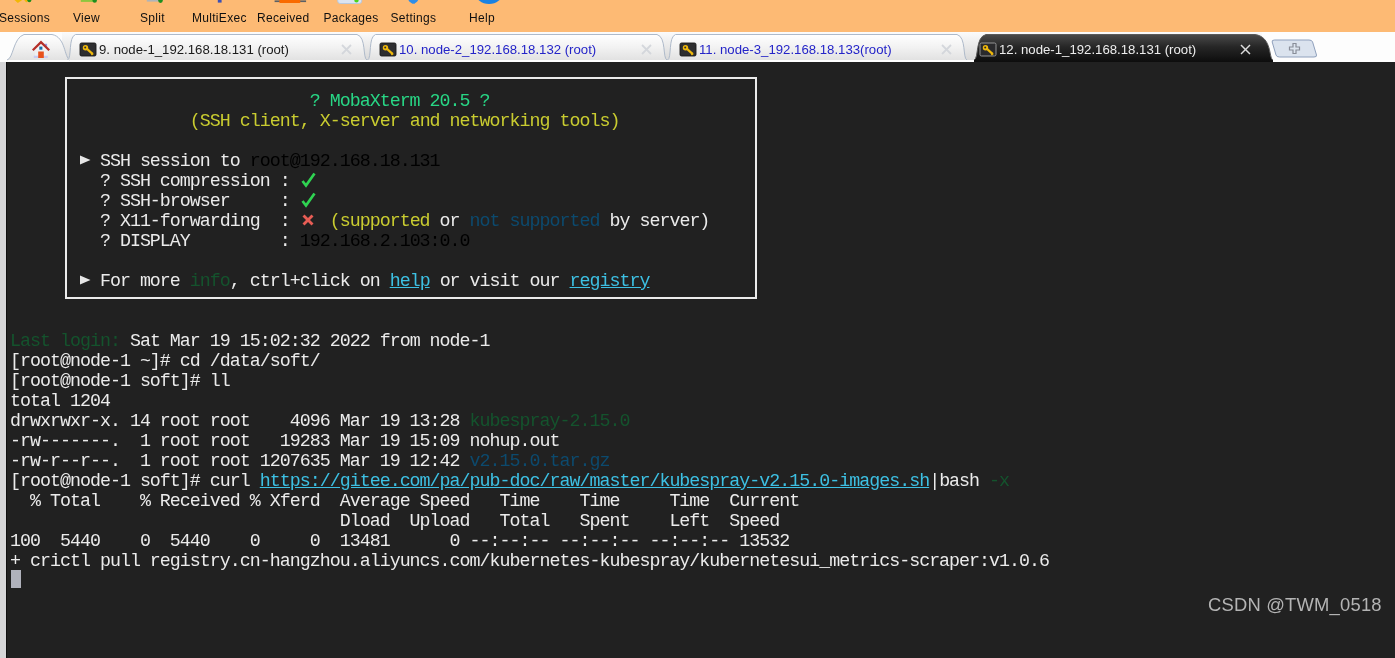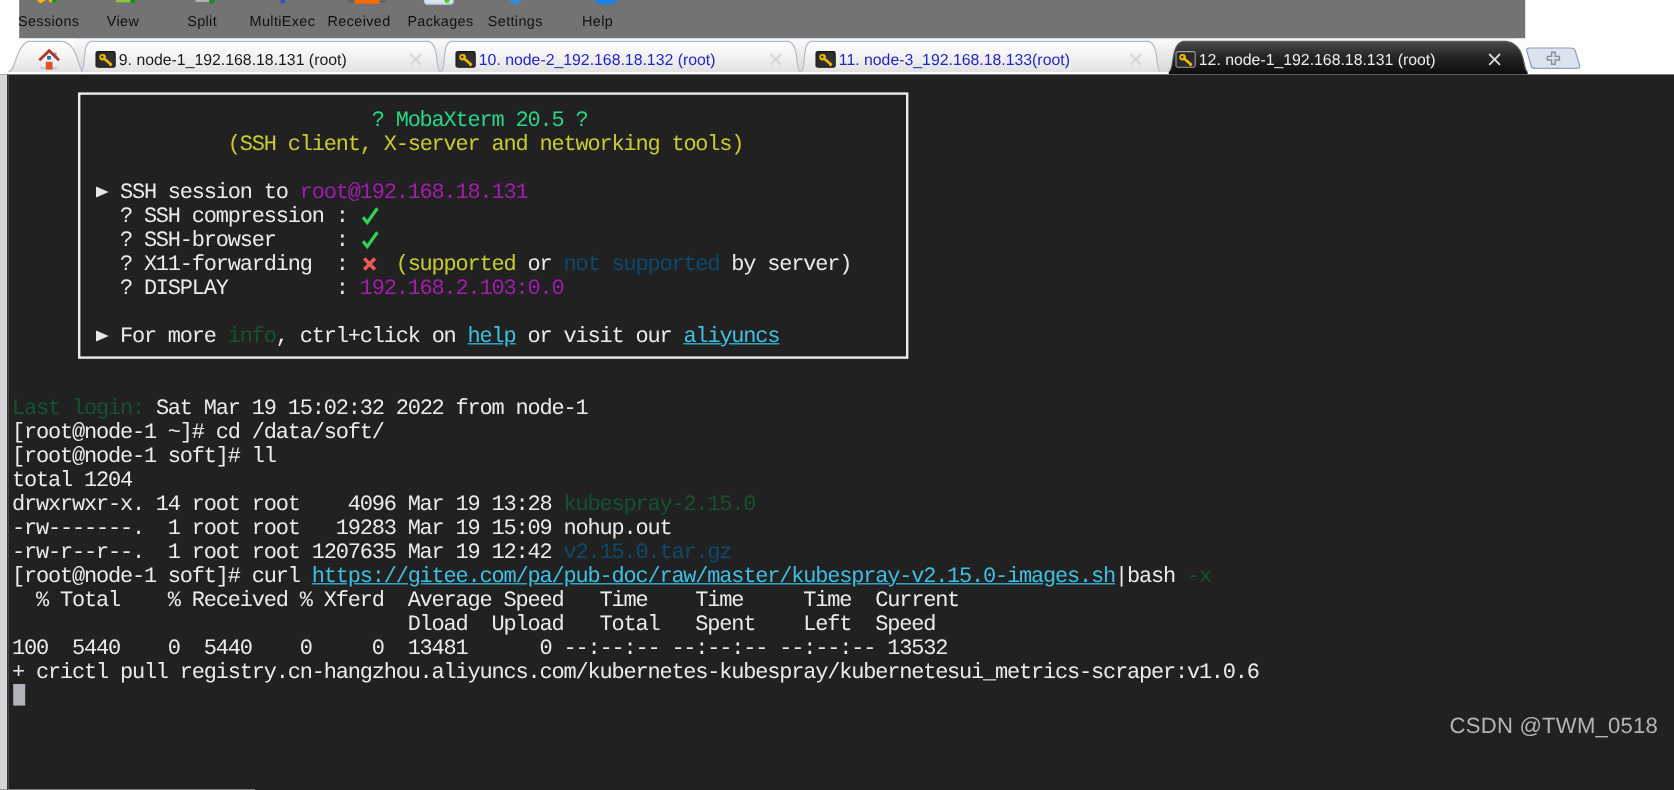--- a/index.html
+++ b/index.html
@@ -1,28 +1,28 @@
 <!DOCTYPE html>
 <html><head>
 <meta charset="utf-8">
 <style>
 html,body{margin:0;padding:0}
 body{width:1395px;height:658px;position:relative;overflow:hidden;background:#fefefe;font-family:"Liberation Sans",sans-serif}
-#toolbar{position:absolute;left:16px;top:0;width:1255px;height:32px;background:#737373}
+#toolbar{position:absolute;left:0;top:0;width:1395px;height:32px;background:#fdba74}
 .lbl{position:absolute;top:10.5px;font-size:12px;color:#101010;letter-spacing:0.3px;white-space:nowrap}
 #tabsvg{position:absolute;left:0;top:32px}
 #term{position:absolute;left:0;top:62px;width:1395px;height:596px;background:#212121}
 #lstrip{position:absolute;left:0;top:62px;width:6.4px;height:596px;background:#d6d6d8;border-right:1.2px solid #101010;box-sizing:content-box}
 #bbox{position:absolute;left:65px;top:77px;width:692px;height:222px;border:2px solid #ebebeb;box-sizing:border-box}
 #text{position:absolute;left:10px;top:90.5px;margin:0;font-family:Liberation Mono, monospace;font-size:18.3px;letter-spacing:-0.98px;line-height:20px;color:#ebebeb;white-space:pre}
 .g{color:#28d685}
 .y{color:#c9cc30}
 .c{color:#14532d}
 .cu{color:#3dc0e3;text-decoration:underline}
-.m{color:#a21caf}
+.m{color:#000000}
 .r{color:#0c4a6e}
 #cursor{position:absolute;left:11px;top:570px;width:10px;height:18px;background:#b0b2bc}
 #wm{position:absolute;left:1208px;top:594px;font-size:18.4px;color:#b4b4b4;letter-spacing:0.2px;white-space:nowrap}
 #glyphs{position:absolute;left:0;top:62px}
 </style>
 </head>
 <body>
 <div id="toolbar">
   <span class="lbl" style="left:-1px">Sessions</span>
   <span class="lbl" style="left:73px">View</span>
@@ -132,21 +132,21 @@
 <div id="bbox"></div>
 <pre id="text">                              <span class="g">? MobaXterm 20.5 ?</span>
                   <span class="y">(SSH client, X-server and networking tools)</span>
 
          SSH session to <span class="m">root@192.168.18.131</span>
          ? SSH compression :
          ? SSH-browser     :
          ? X11-forwarding  :    <span class="y">(supported</span> or <span class="r">not supported</span> by server)
          ? DISPLAY         : <span class="m">192.168.2.103:0.0</span>
 
-         For more <span class="c">info</span>, ctrl+click on <span class="cu">help</span> or visit our <span class="cu">aliyuncs</span>
+         For more <span class="c">info</span>, ctrl+click on <span class="cu">help</span> or visit our <span class="cu">registry</span>
 
 
 <span class="c">Last login:</span> Sat Mar 19 15:02:32 2022 from node-1
 [root@node-1 ~]# cd /data/soft/
 [root@node-1 soft]# ll
 total 1204
 drwxrwxr-x. 14 root root    4096 Mar 19 13:28 <span class="c">kubespray-2.15.0</span>
 -rw-------.  1 root root   19283 Mar 19 15:09 nohup.out
 -rw-r--r--.  1 root root 1207635 Mar 19 12:42 <span class="r">v2.15.0.tar.gz</span>
 [root@node-1 soft]# curl <span class="cu">https://gitee.com/pa/pub-doc/raw/master/kubespray-v2.15.0-images.sh</span>|bash <span class="c">-x</span>

